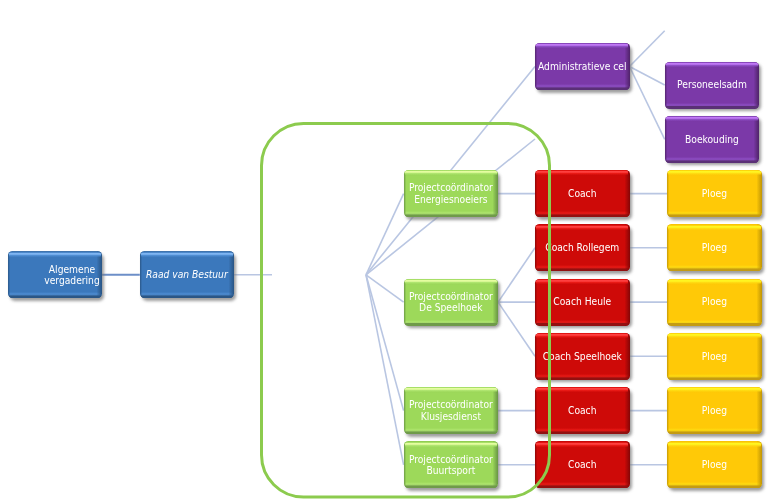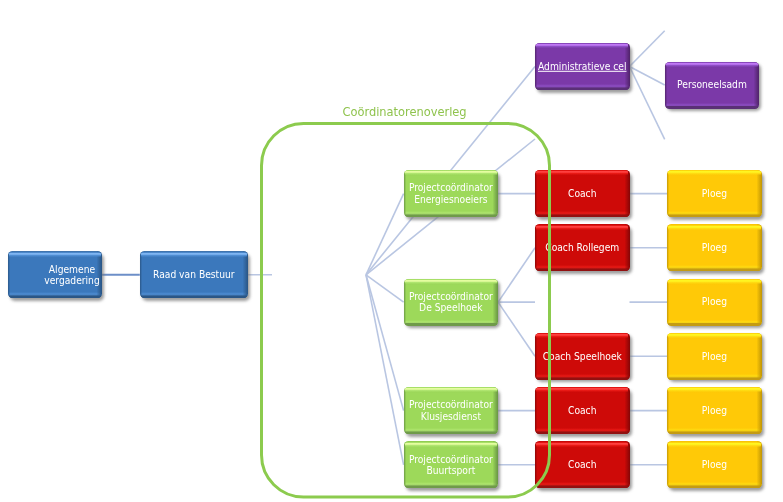--- a/index.html
+++ b/index.html
@@ -66,21 +66,21 @@
         <div class="shadow"></div>
         <div class="face" style="background: linear-gradient(rgb(63, 116, 174) 0px, rgb(63, 116, 174) 0.8px, rgb(59, 120, 188) 6px, rgb(59, 120, 188) 41px, rgb(79, 142, 212) 43.2px, rgb(43, 86, 133) 45.2px, rgb(43, 86, 133) 47px);"></div>
         <div class="clip">
           <div class="sideshade" style="background: linear-gradient(90deg, rgb(43, 88, 137) 0px, rgba(0, 0, 0, 0) 2.2px, rgba(0, 0, 0, 0) calc(100% - 5.5px), rgb(43, 88, 137) calc(100% - 0.6px), rgb(43, 88, 137) 100%);"></div>
           <div class="hilite" style="background: linear-gradient(rgba(255, 255, 255, 0) 0px, rgb(79, 142, 212) 0.7px, rgb(127, 181, 242) 1.5px, rgb(127, 181, 242) 2.2px, rgb(79, 142, 212) 3.4px, rgba(255, 255, 255, 0) 5.2px);"></div>
           <div class="foot" style="background: rgb(43, 86, 133);"></div>
         </div>
         <div class="lbl" style="color: rgb(255, 255, 255); margin-left: 34px;">Algemene
 vergadering</div>
       </div>
-      <div class="node" style="left: 139.8px; top: 251.3px; width: 108px; height: 47px;">
+      <div class="node" style="left: 139.8px; top: 251.3px; width: 94px; height: 47px; font-style: italic;">
         <div class="shadow"></div>
         <div class="face" style="background: linear-gradient(rgb(63, 116, 174) 0px, rgb(63, 116, 174) 0.8px, rgb(59, 120, 188) 6px, rgb(59, 120, 188) 41px, rgb(79, 142, 212) 43.2px, rgb(43, 86, 133) 45.2px, rgb(43, 86, 133) 47px);"></div>
         <div class="clip">
           <div class="sideshade" style="background: linear-gradient(90deg, rgb(43, 88, 137) 0px, rgba(0, 0, 0, 0) 2.2px, rgba(0, 0, 0, 0) calc(100% - 5.5px), rgb(43, 88, 137) calc(100% - 0.6px), rgb(43, 88, 137) 100%);"></div>
           <div class="hilite" style="background: linear-gradient(rgba(255, 255, 255, 0) 0px, rgb(79, 142, 212) 0.7px, rgb(127, 181, 242) 1.5px, rgb(127, 181, 242) 2.2px, rgb(79, 142, 212) 3.4px, rgba(255, 255, 255, 0) 5.2px);"></div>
           <div class="foot" style="background: rgb(43, 86, 133);"></div>
         </div>
         <div class="lbl" style="color: rgb(255, 255, 255);">Raad van Bestuur</div>
       </div>
       <div class="node" style="left: 403.6px; top: 170.1px; width: 94.5px; height: 47px;">
@@ -128,41 +128,51 @@
 Buurtsport</div>
       </div>
       <div class="node" style="left: 535px; top: 43px; width: 94.5px; height: 47px;">
         <div class="shadow"></div>
         <div class="face" style="background: linear-gradient(rgb(118, 52, 159) 0px, rgb(118, 52, 159) 0.8px, rgb(123, 57, 168) 6px, rgb(123, 57, 168) 41px, rgb(143, 79, 198) 43.2px, rgb(90, 48, 118) 45.2px, rgb(90, 48, 118) 47px);"></div>
         <div class="clip">
           <div class="sideshade" style="background: linear-gradient(90deg, rgb(84, 37, 111) 0px, rgba(0, 0, 0, 0) 2.2px, rgba(0, 0, 0, 0) calc(100% - 5.5px), rgb(84, 37, 111) calc(100% - 0.6px), rgb(84, 37, 111) 100%);"></div>
           <div class="hilite" style="background: linear-gradient(rgba(255, 255, 255, 0) 0px, rgb(143, 79, 198) 0.7px, rgb(192, 120, 245) 1.5px, rgb(192, 120, 245) 2.2px, rgb(143, 79, 198) 3.4px, rgba(255, 255, 255, 0) 5.2px);"></div>
           <div class="foot" style="background: rgb(90, 48, 118);"></div>
         </div>
-        <div class="lbl" style="color: rgb(255, 255, 255); text-decoration: underline;">Administratieve cel</div>
+        <div class="lbl" style="color: rgb(255, 255, 255);">Administratieve cel</div>
       </div>
       <div class="node" style="left: 535px; top: 170.1px; width: 94.5px; height: 47px;">
         <div class="shadow"></div>
         <div class="face" style="background: linear-gradient(rgb(198, 8, 8) 0px, rgb(198, 8, 8) 0.8px, rgb(206, 10, 8) 6px, rgb(206, 10, 8) 41px, rgb(234, 26, 22) 43.2px, rgb(146, 16, 16) 45.2px, rgb(146, 16, 16) 47px);"></div>
         <div class="clip">
           <div class="sideshade" style="background: linear-gradient(90deg, rgb(140, 6, 6) 0px, rgba(0, 0, 0, 0) 2.2px, rgba(0, 0, 0, 0) calc(100% - 5.5px), rgb(140, 6, 6) calc(100% - 0.6px), rgb(140, 6, 6) 100%);"></div>
           <div class="hilite" style="background: linear-gradient(rgba(255, 255, 255, 0) 0px, rgb(234, 26, 22) 0.7px, rgb(254, 64, 64) 1.5px, rgb(254, 64, 64) 2.2px, rgb(234, 26, 22) 3.4px, rgba(255, 255, 255, 0) 5.2px);"></div>
           <div class="foot" style="background: rgb(146, 16, 16);"></div>
         </div>
         <div class="lbl" style="color: rgb(255, 255, 255);">Coach</div>
       </div>
       <div class="node" style="left: 535px; top: 224.3px; width: 94.5px; height: 47px;">
         <div class="shadow"></div>
         <div class="face" style="background: linear-gradient(rgb(198, 8, 8) 0px, rgb(198, 8, 8) 0.8px, rgb(206, 10, 8) 6px, rgb(206, 10, 8) 41px, rgb(234, 26, 22) 43.2px, rgb(146, 16, 16) 45.2px, rgb(146, 16, 16) 47px);"></div>
         <div class="clip">
           <div class="sideshade" style="background: linear-gradient(90deg, rgb(140, 6, 6) 0px, rgba(0, 0, 0, 0) 2.2px, rgba(0, 0, 0, 0) calc(100% - 5.5px), rgb(140, 6, 6) calc(100% - 0.6px), rgb(140, 6, 6) 100%);"></div>
           <div class="hilite" style="background: linear-gradient(rgba(255, 255, 255, 0) 0px, rgb(234, 26, 22) 0.7px, rgb(254, 64, 64) 1.5px, rgb(254, 64, 64) 2.2px, rgb(234, 26, 22) 3.4px, rgba(255, 255, 255, 0) 5.2px);"></div>
           <div class="foot" style="background: rgb(146, 16, 16);"></div>
         </div>
         <div class="lbl" style="color: rgb(255, 255, 255);">Coach Rollegem</div>
+      </div>
+      <div class="node" style="left: 535px; top: 278.6px; width: 94.5px; height: 47px;">
+        <div class="shadow"></div>
+        <div class="face" style="background: linear-gradient(rgb(198, 8, 8) 0px, rgb(198, 8, 8) 0.8px, rgb(206, 10, 8) 6px, rgb(206, 10, 8) 41px, rgb(234, 26, 22) 43.2px, rgb(146, 16, 16) 45.2px, rgb(146, 16, 16) 47px);"></div>
+        <div class="clip">
+          <div class="sideshade" style="background: linear-gradient(90deg, rgb(140, 6, 6) 0px, rgba(0, 0, 0, 0) 2.2px, rgba(0, 0, 0, 0) calc(100% - 5.5px), rgb(140, 6, 6) calc(100% - 0.6px), rgb(140, 6, 6) 100%);"></div>
+          <div class="hilite" style="background: linear-gradient(rgba(255, 255, 255, 0) 0px, rgb(234, 26, 22) 0.7px, rgb(254, 64, 64) 1.5px, rgb(254, 64, 64) 2.2px, rgb(234, 26, 22) 3.4px, rgba(255, 255, 255, 0) 5.2px);"></div>
+          <div class="foot" style="background: rgb(146, 16, 16);"></div>
+        </div>
+        <div class="lbl" style="color: rgb(255, 255, 255);">Coach Heule</div>
       </div>
       <div class="node" style="left: 535px; top: 332.8px; width: 94.5px; height: 47px;">
         <div class="shadow"></div>
         <div class="face" style="background: linear-gradient(rgb(198, 8, 8) 0px, rgb(198, 8, 8) 0.8px, rgb(206, 10, 8) 6px, rgb(206, 10, 8) 41px, rgb(234, 26, 22) 43.2px, rgb(146, 16, 16) 45.2px, rgb(146, 16, 16) 47px);"></div>
         <div class="clip">
           <div class="sideshade" style="background: linear-gradient(90deg, rgb(140, 6, 6) 0px, rgba(0, 0, 0, 0) 2.2px, rgba(0, 0, 0, 0) calc(100% - 5.5px), rgb(140, 6, 6) calc(100% - 0.6px), rgb(140, 6, 6) 100%);"></div>
           <div class="hilite" style="background: linear-gradient(rgba(255, 255, 255, 0) 0px, rgb(234, 26, 22) 0.7px, rgb(254, 64, 64) 1.5px, rgb(254, 64, 64) 2.2px, rgb(234, 26, 22) 3.4px, rgba(255, 255, 255, 0) 5.2px);"></div>
           <div class="foot" style="background: rgb(146, 16, 16);"></div>
         </div>
         <div class="lbl" style="color: rgb(255, 255, 255);">Coach Speelhoek</div>
@@ -189,20 +199,30 @@
       </div>
       <div class="node" style="left: 664.7px; top: 61.5px; width: 94.6px; height: 47px;">
         <div class="shadow"></div>
         <div class="face" style="background: linear-gradient(rgb(118, 52, 159) 0px, rgb(118, 52, 159) 0.8px, rgb(123, 57, 168) 6px, rgb(123, 57, 168) 41px, rgb(143, 79, 198) 43.2px, rgb(90, 48, 118) 45.2px, rgb(90, 48, 118) 47px);"></div>
         <div class="clip">
           <div class="sideshade" style="background: linear-gradient(90deg, rgb(84, 37, 111) 0px, rgba(0, 0, 0, 0) 2.2px, rgba(0, 0, 0, 0) calc(100% - 5.5px), rgb(84, 37, 111) calc(100% - 0.6px), rgb(84, 37, 111) 100%);"></div>
           <div class="hilite" style="background: linear-gradient(rgba(255, 255, 255, 0) 0px, rgb(143, 79, 198) 0.7px, rgb(192, 120, 245) 1.5px, rgb(192, 120, 245) 2.2px, rgb(143, 79, 198) 3.4px, rgba(255, 255, 255, 0) 5.2px);"></div>
           <div class="foot" style="background: rgb(90, 48, 118);"></div>
         </div>
         <div class="lbl" style="color: rgb(255, 255, 255);">Personeelsadm</div>
+      </div>
+      <div class="node" style="left: 664.7px; top: 115.8px; width: 94.6px; height: 47px;">
+        <div class="shadow"></div>
+        <div class="face" style="background: linear-gradient(rgb(118, 52, 159) 0px, rgb(118, 52, 159) 0.8px, rgb(123, 57, 168) 6px, rgb(123, 57, 168) 41px, rgb(143, 79, 198) 43.2px, rgb(90, 48, 118) 45.2px, rgb(90, 48, 118) 47px);"></div>
+        <div class="clip">
+          <div class="sideshade" style="background: linear-gradient(90deg, rgb(84, 37, 111) 0px, rgba(0, 0, 0, 0) 2.2px, rgba(0, 0, 0, 0) calc(100% - 5.5px), rgb(84, 37, 111) calc(100% - 0.6px), rgb(84, 37, 111) 100%);"></div>
+          <div class="hilite" style="background: linear-gradient(rgba(255, 255, 255, 0) 0px, rgb(143, 79, 198) 0.7px, rgb(192, 120, 245) 1.5px, rgb(192, 120, 245) 2.2px, rgb(143, 79, 198) 3.4px, rgba(255, 255, 255, 0) 5.2px);"></div>
+          <div class="foot" style="background: rgb(90, 48, 118);"></div>
+        </div>
+        <div class="lbl" style="color: rgb(255, 255, 255);">Boekouding</div>
       </div>
       <div class="node" style="left: 667px; top: 170.1px; width: 94.8px; height: 47px;">
         <div class="shadow"></div>
         <div class="face" style="background: linear-gradient(rgb(249, 196, 6) 0px, rgb(249, 196, 6) 0.8px, rgb(255, 201, 7) 6px, rgb(255, 201, 7) 41px, rgb(255, 220, 18) 43.2px, rgb(196, 155, 18) 45.2px, rgb(196, 155, 18) 47px);"></div>
         <div class="clip">
           <div class="sideshade" style="background: linear-gradient(90deg, rgb(198, 154, 6) 0px, rgba(0, 0, 0, 0) 2.2px, rgba(0, 0, 0, 0) calc(100% - 5.5px), rgb(198, 154, 6) calc(100% - 0.6px), rgb(198, 154, 6) 100%);"></div>
           <div class="hilite" style="background: linear-gradient(rgba(255, 255, 255, 0) 0px, rgb(255, 220, 18) 0.7px, rgb(255, 245, 33) 1.5px, rgb(255, 245, 33) 2.2px, rgb(255, 220, 18) 3.4px, rgba(255, 255, 255, 0) 5.2px);"></div>
           <div class="foot" style="background: rgb(196, 155, 18);"></div>
         </div>
         <div class="lbl" style="color: rgb(255, 255, 255);">Ploeg</div>
@@ -254,14 +274,13 @@
           <div class="sideshade" style="background: linear-gradient(90deg, rgb(198, 154, 6) 0px, rgba(0, 0, 0, 0) 2.2px, rgba(0, 0, 0, 0) calc(100% - 5.5px), rgb(198, 154, 6) calc(100% - 0.6px), rgb(198, 154, 6) 100%);"></div>
           <div class="hilite" style="background: linear-gradient(rgba(255, 255, 255, 0) 0px, rgb(255, 220, 18) 0.7px, rgb(255, 245, 33) 1.5px, rgb(255, 245, 33) 2.2px, rgb(255, 220, 18) 3.4px, rgba(255, 255, 255, 0) 5.2px);"></div>
           <div class="foot" style="background: rgb(196, 155, 18);"></div>
         </div>
         <div class="lbl" style="color: rgb(255, 255, 255);">Ploeg</div>
       </div>
     </div>
   <svg class="grouplayer" id="grouplayer" viewBox="0 0 783 502">
       <rect x="261.5" y="123.4" width="288" height="373.7" rx="42" ry="42" fill="none" stroke="#8ccb4e" stroke-width="3"></rect>
     </svg>
-  <div id="grouplabel" style="left: 342.5px; top: 104.3px;">Coördinatorenoverleg</div>
 </div>
 
 </body></html>

